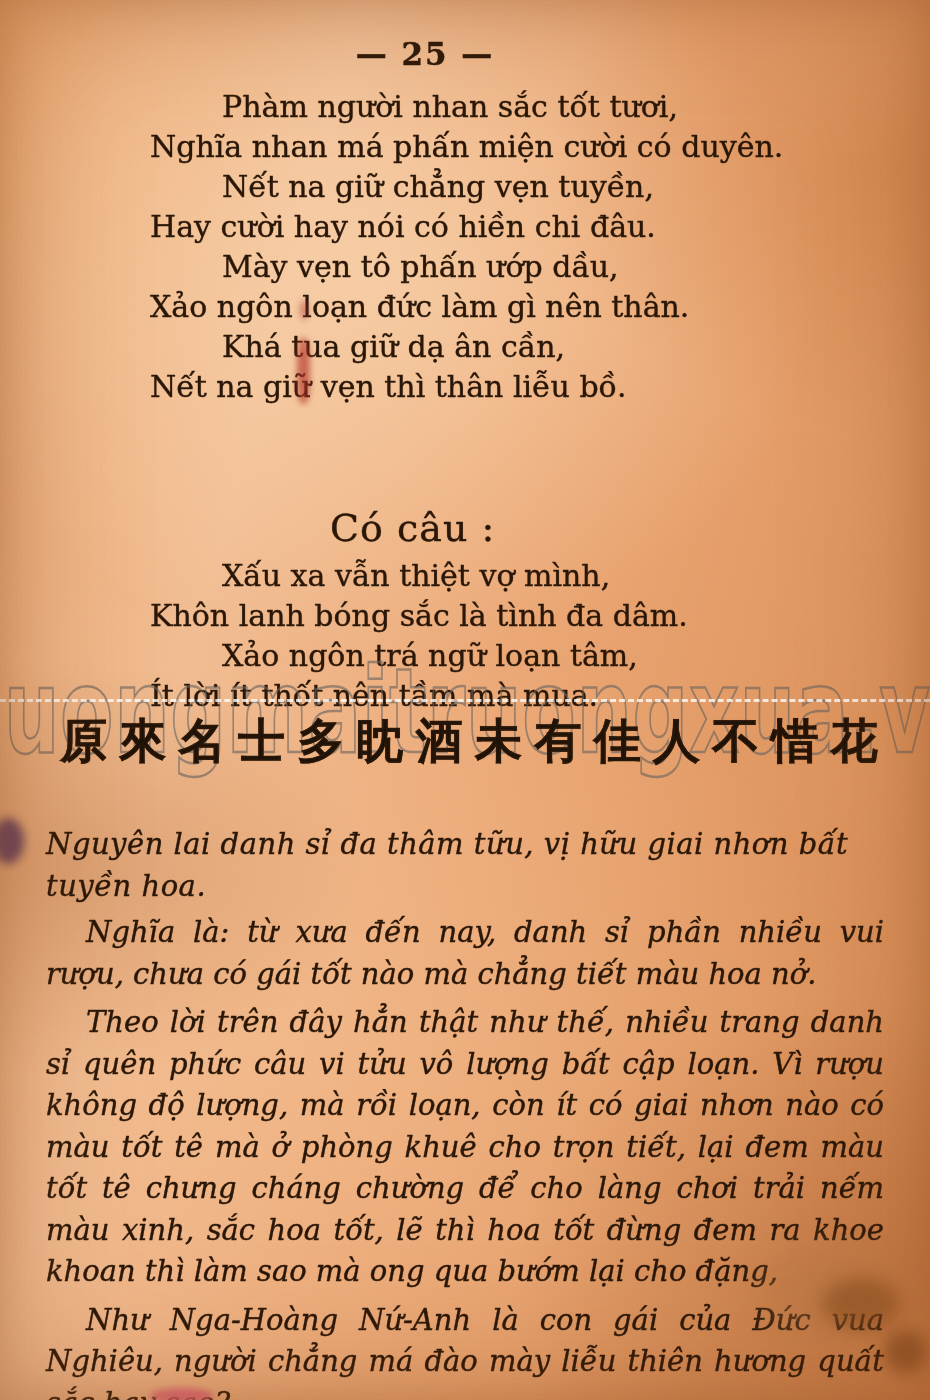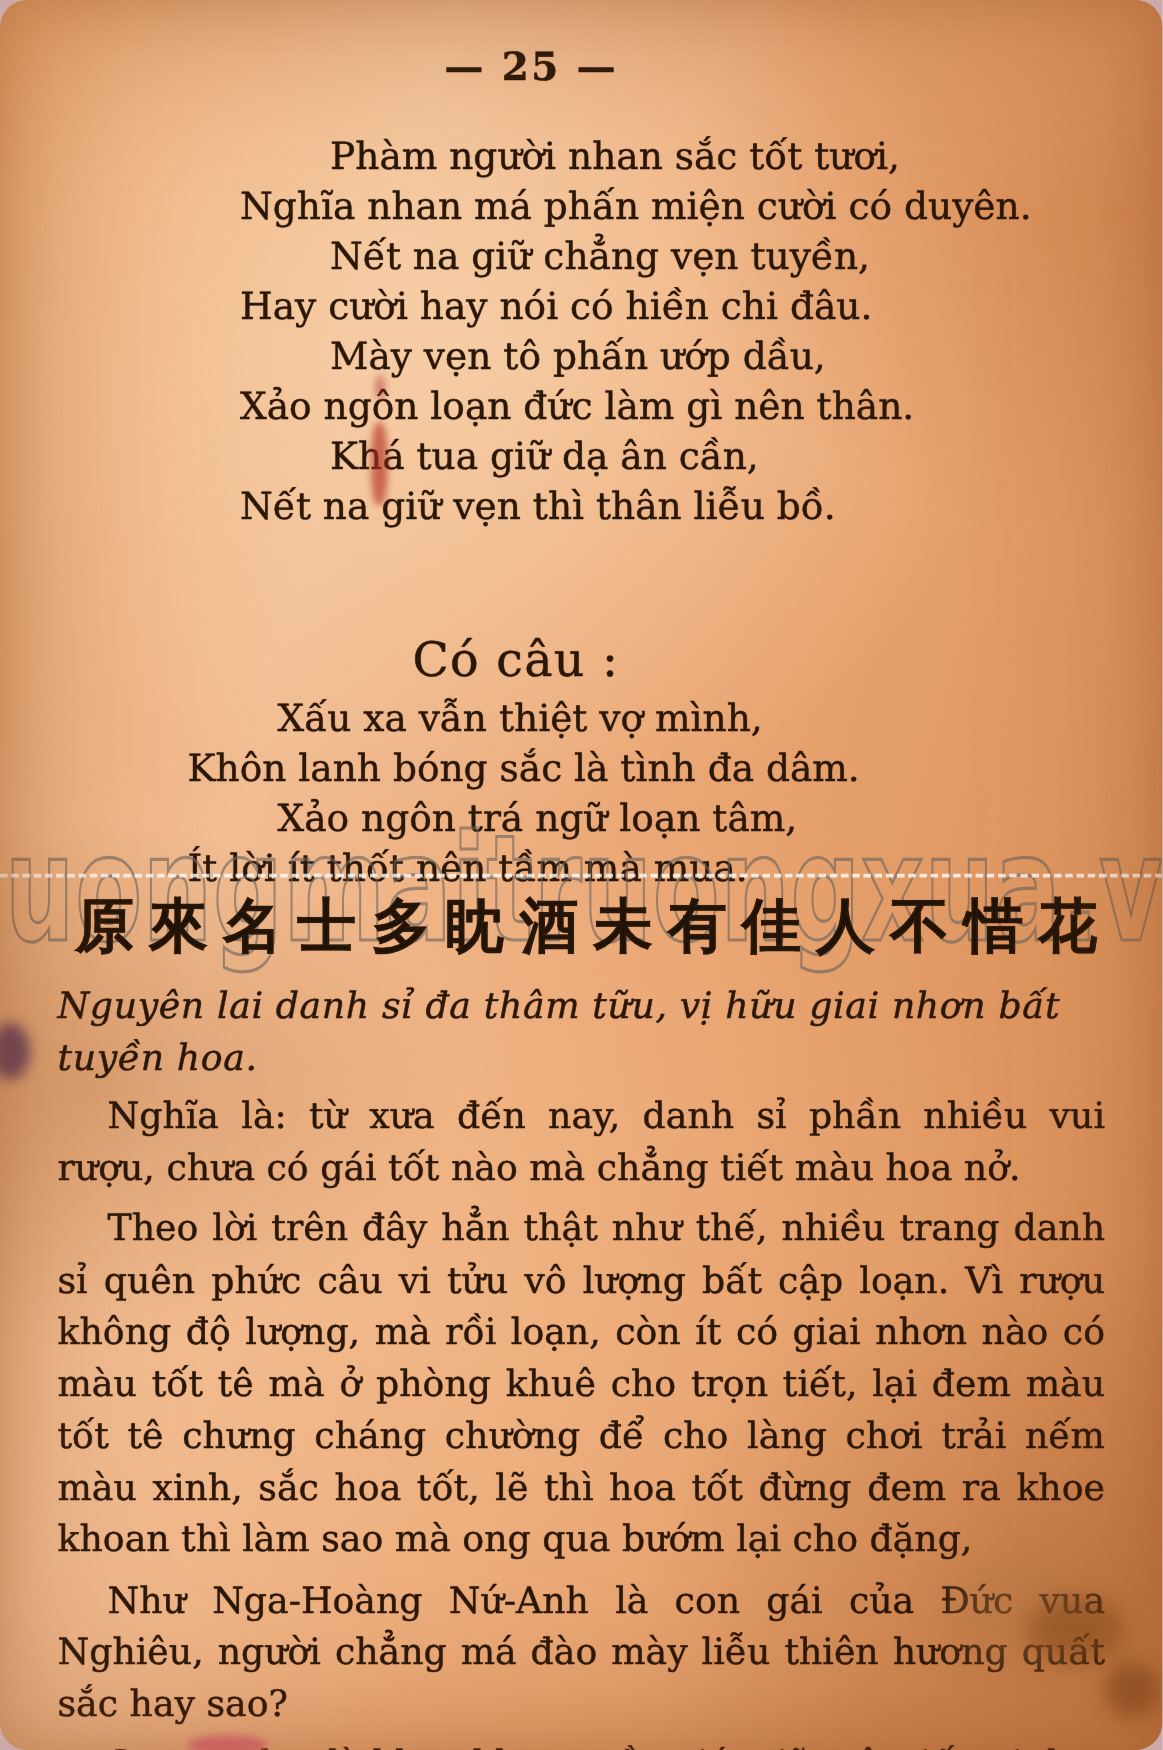--- a/index.html
+++ b/index.html
@@ -8,35 +8,34 @@
     position:relative;width:930px;height:1400px;overflow:hidden;
     font-family:"DejaVu Serif","Liberation Serif",serif;
     color:#2a1708;
     background:
       radial-gradient(ellipse 420px 300px at 8% 62%, rgba(189,120,70,0.40), rgba(189,120,70,0) 70%),
       radial-gradient(ellipse 500px 380px at 96% 12%, rgba(205,125,66,0.45), rgba(205,125,66,0) 70%),
       radial-gradient(ellipse 520px 420px at 94% 92%, rgba(170,95,45,0.45), rgba(170,95,45,0) 70%),
       radial-gradient(ellipse 600px 500px at 40% 20%, rgba(255,226,190,0.55), rgba(255,226,190,0) 75%),
       radial-gradient(ellipse 700px 600px at 35% 75%, rgba(248,196,150,0.5), rgba(248,196,150,0) 75%),
       linear-gradient(105deg,#efae78 0%,#f4c096 28%,#eeab79 52%,#e49c66 74%,#d98e57 100%);
-    border-radius: 22px;
   }
   #vignette{
     position:absolute;inset:0;pointer-events:none;
     box-shadow:inset 0 0 140px rgba(140,70,25,0.40), inset 0 0 40px rgba(140,70,25,0.25);
   }
   .grain{position:absolute;inset:0;mix-blend-mode:multiply;opacity:.45;pointer-events:none;}
 
   .ink{ -webkit-text-stroke:0.35px rgba(42,23,8,.85); text-shadow:0 0 1px rgba(70,40,15,.35); }
 
   #pageno{position:absolute;top:36px;left:0;width:850px;text-align:center;
     font-size:31px;font-weight:bold;letter-spacing:2px;}
 
   .poem{position:absolute;left:150px;width:700px;}
-  #poem1{top:106px;margin-left:42px;}
+  #poem1{top:87px;}
   #poem2{top:556px;}
   .pline{height:40px;line-height:40px;font-size:30px;white-space:nowrap;}
   .pline.indent{padding-left:72px;}
 
   #interlude{position:absolute;top:506px;left:330px;font-size:38px;letter-spacing:1px;}
 
   #watermark{
     position:absolute;top:656px;left:4px;width:1500px;height:120px;
     font-family:"DejaVu Sans","Liberation Sans",sans-serif;
     font-size:118px;font-weight:bold;line-height:110px;white-space:nowrap;
@@ -45,23 +44,23 @@
     letter-spacing:1px;pointer-events:none;
   }
   #dashline{position:absolute;top:699px;left:0;width:930px;height:0;
     border-top:3px dashed rgba(255,255,255,0.78);pointer-events:none;}
 
   #cn{position:absolute;top:710px;left:60px;right:52px;display:flex;justify-content:space-between;
     font-size:47px;font-weight:bold;color:#1d1208;}
   #cn span{display:inline-block;}
 
   #column{position:absolute;top:784px;left:46px;width:838px;font-size:29px;line-height:41.5px;}
-  #latin{font-style:italic;letter-spacing:0.5px;margin-bottom:5px;}
+  #latin{font-style:italic;letter-spacing:0.5px;margin-bottom:5px;margin-top:40px;}
   #latin .lline{white-space:nowrap;}
-  .para{margin:0 0 7px 0;text-align:justify;text-indent:40px;}
+  .para{margin:0 0 7px 0;text-align:justify;text-indent:40px;font-style:italic;}
   .para.nojust{text-align:left;}
 
   .stain{position:absolute;pointer-events:none;border-radius:50%;}
   #stain-purple{left:-8px;top:818px;width:32px;height:46px;background:#46285a;filter:blur(5px);opacity:.75;}
   #stain-red-mid{left:297px;top:338px;width:13px;height:66px;background:#b23226;filter:blur(3px);opacity:.65;border-radius:40%;}
   #stain-red-mid2{left:300px;top:300px;width:8px;height:20px;background:#a33; filter:blur(3px);opacity:.5;}
   #stain-pink-bottom{left:150px;top:1388px;width:64px;height:16px;background:#e0607a;filter:blur(3px);opacity:.8;}
   #stain-brown1{left:822px;top:1278px;width:78px;height:52px;background:#7c4417;filter:blur(9px);opacity:.5;}
   #stain-brown2{left:884px;top:1330px;width:44px;height:44px;background:#6e3a12;filter:blur(8px);opacity:.55;}
   #stain-smudge{left:760px;top:1245px;width:120px;height:90px;background:#b57645;filter:blur(18px);opacity:.45;}

